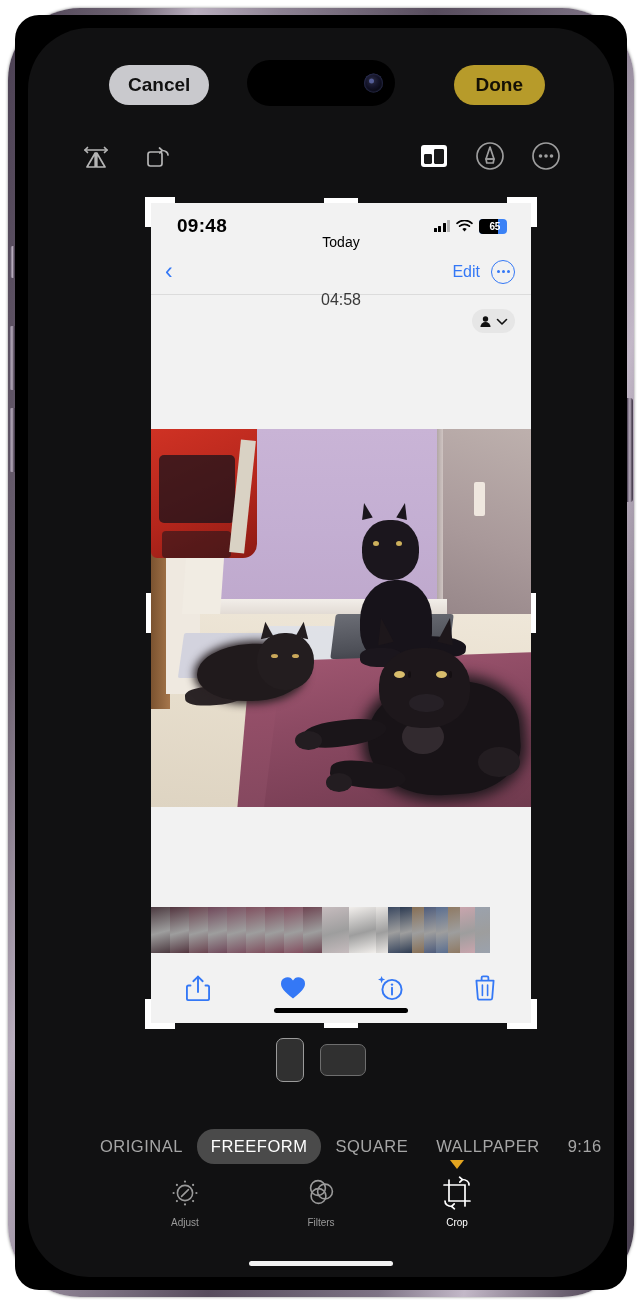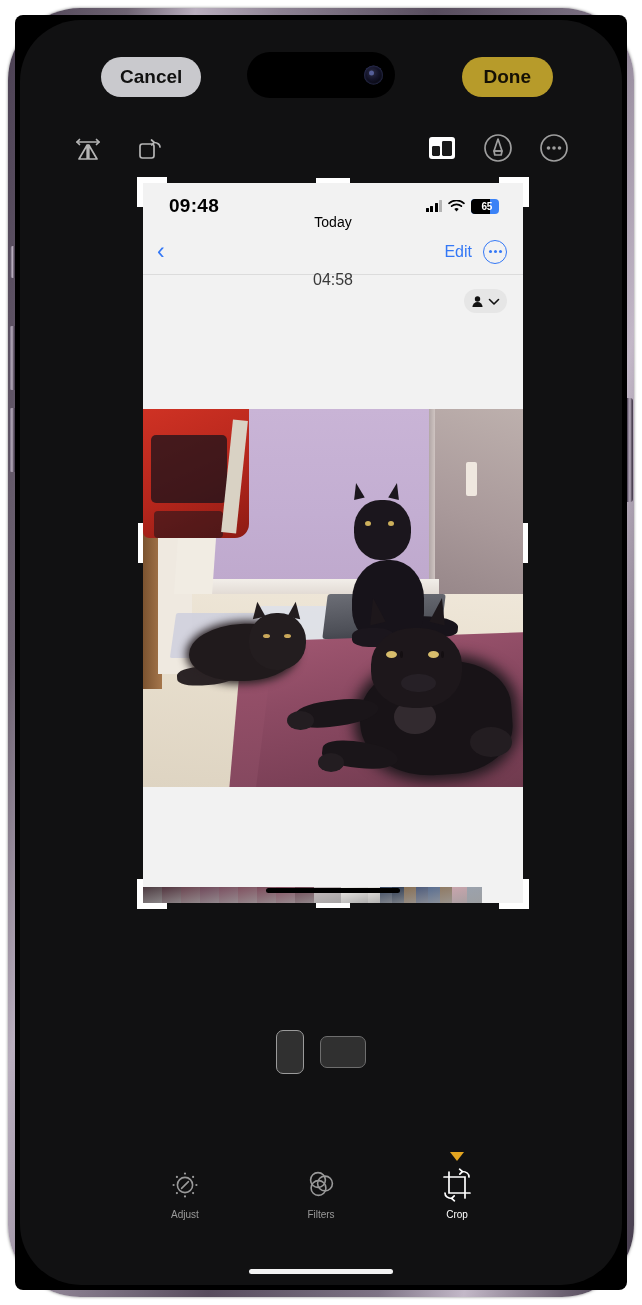--- a/index.html
+++ b/index.html
@@ -15,23 +15,23 @@
     position: absolute;
     left: 8px; top: 8px;
     width: 626px; height: 1289px;
     border-radius: 72px;
     background: linear-gradient(100deg,#4a3f52 0%,#6e6372 14%,#b9aebe 22%,#8d8293 32%,#574c5d 50%,#7e7385 70%,#c3b8c8 80%,#6a5f6f 92%,#433a4b 100%);
     padding: 7px;
     box-shadow: 0 0 3px rgba(0,0,0,.5);
   }
   #phone-bezel {
     width: 100%; height: 100%;
-    border-radius: 8px;
+    border-radius: 24px;
     background: #000;
-    padding: 5px;
+    padding: 13px;
   }
   #phone-screen {
     position: relative;
     width: 100%; height: 100%;
     border-radius: 61px;
     background: #111112;
     overflow: hidden;
   }
 
   
@@ -111,22 +111,22 @@
   }
   #flip-tool   { left: 48px;  top: 6px; }
   #rotate-tool { left: 110px; top: 6px; }
   #aspect-tool { right: 160px; top: 6px; }
   #markup-tool { right: 104px; top: 6px; }
   #more-tool   { right: 48px;  top: 6px; }
 
   
   #crop-canvas {
     position: absolute;
-    left: 123px; top: 163px;
-    width: 380px; height: 720px;
+    left: 123px; top: 175px;
+    width: 380px; height: 820px;
     z-index: 30;
   }
   #photo-viewport {
     position: absolute; inset: 0;
     background: #f2f2f2;
     overflow: hidden;
   }
 
   
   #inner-statusbar {
@@ -621,20 +621,27 @@
         <div class="handle" id="h-bottom"></div>
         <div class="handle" id="h-left"></div>
         <div class="handle" id="h-right"></div>
       </div>
 
       <div id="orientation-row">
         <div id="orient-portrait"></div>
         <div id="orient-landscape"></div>
       </div>
 
+      <div id="aspect-row">
+          <div class="aspect-chip">ORIGINAL</div>
+          <div class="aspect-chip selected">FREEFORM</div>
+          <div class="aspect-chip">SQUARE</div>
+          <div class="aspect-chip">WALLPAPER</div>
+          <div class="aspect-chip">9:16</div>
+        </div>
 
       <div id="tool-tabs">
         <div class="tool-tab">
           <svg width="34" height="34" viewBox="0 0 34 34" fill="none" stroke="#9a9a9a" stroke-width="1.6">
             <circle cx="17" cy="17" r="7.6"></circle>
             <path d="M13.6 20.4 L20.4 13.6" stroke-linecap="round"></path>
             <circle cx="17" cy="5.6" r="1.1" fill="#9a9a9a" stroke="none"></circle>
             <circle cx="17" cy="28.4" r="1.1" fill="#9a9a9a" stroke="none"></circle>
             <circle cx="5.6" cy="17" r="1.1" fill="#9a9a9a" stroke="none"></circle>
             <circle cx="28.4" cy="17" r="1.1" fill="#9a9a9a" stroke="none"></circle>

